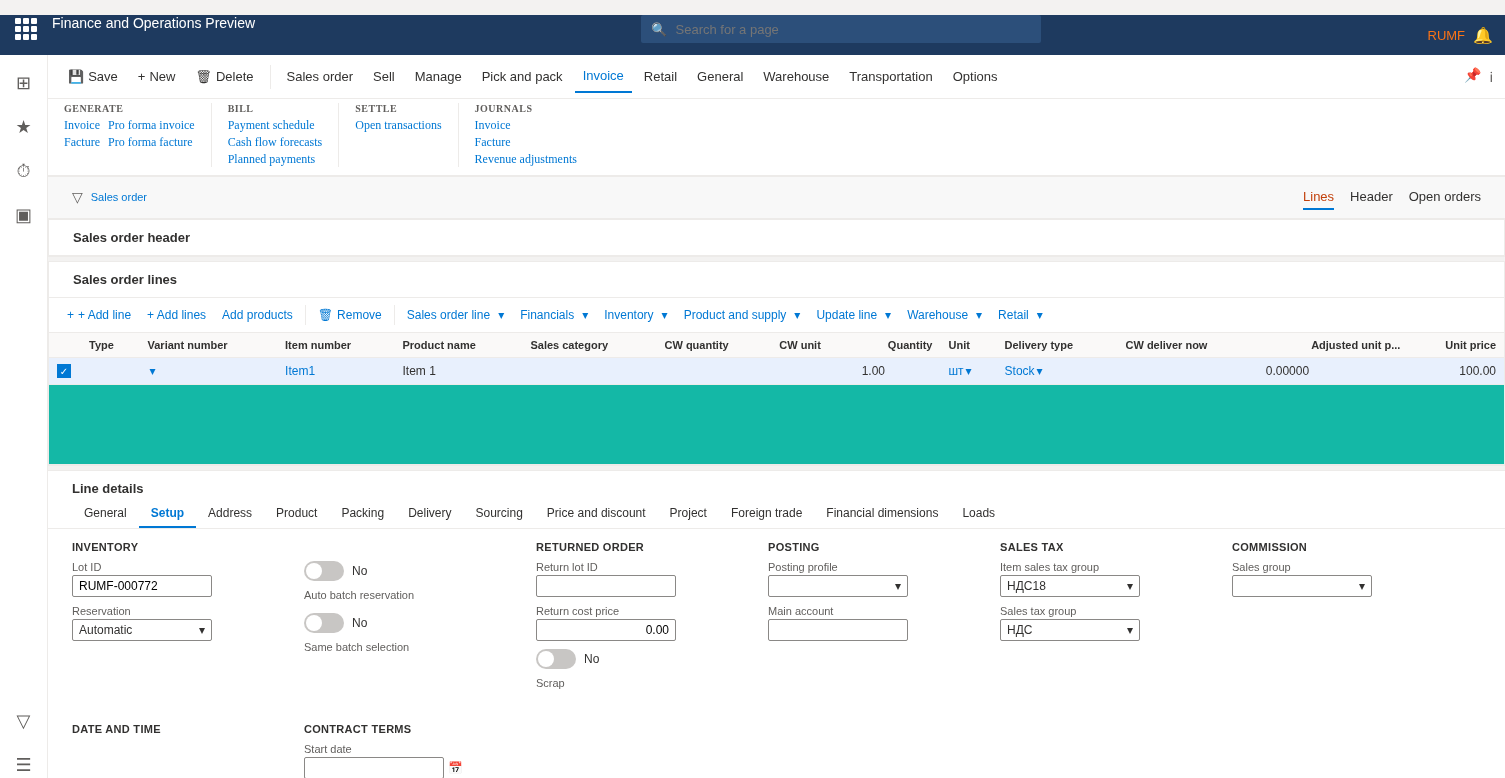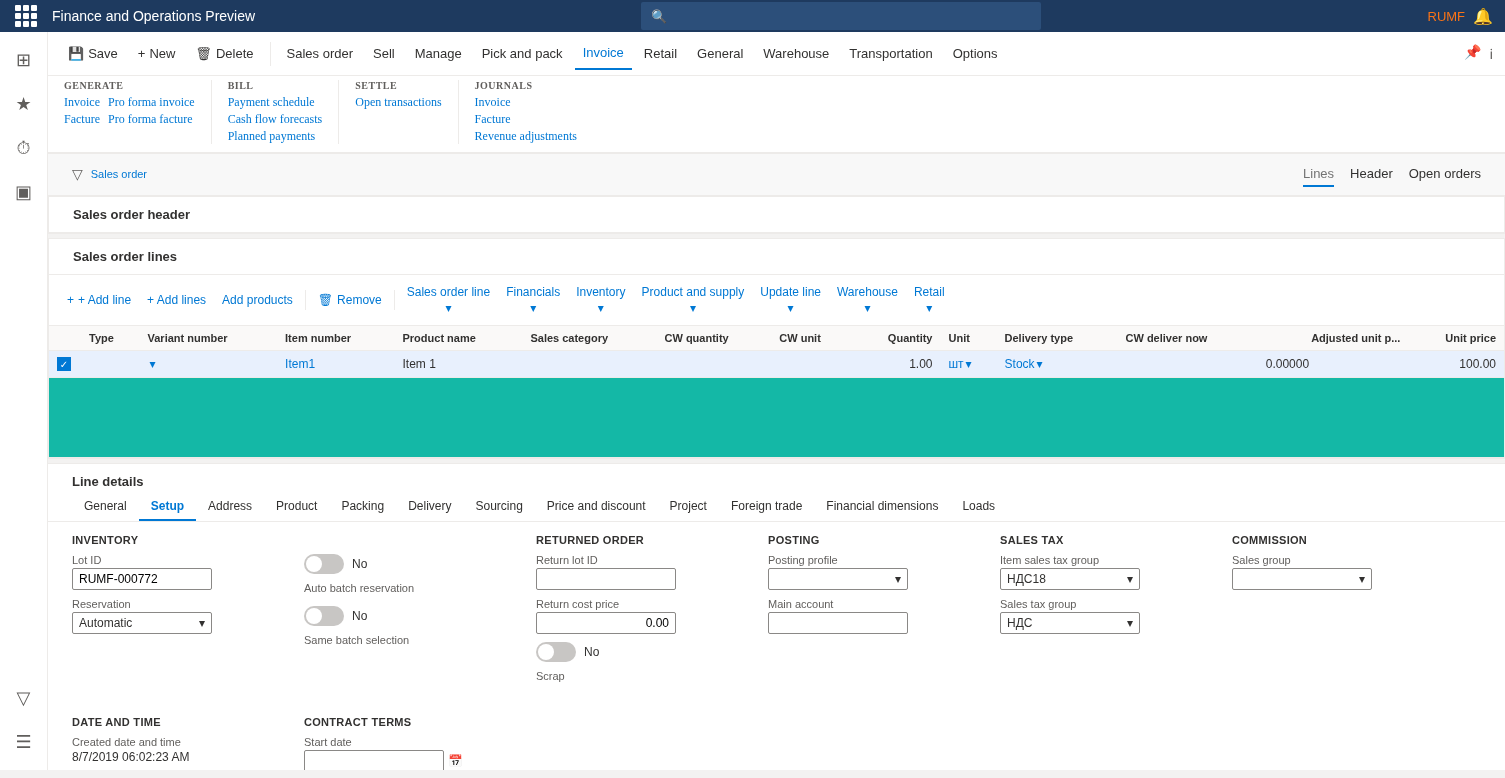--- a/index.html
+++ b/index.html
@@ -1,19 +1,19 @@
 <!DOCTYPE html>
 <html><head>
   <meta charset="utf-8">
   <style>
     * { margin: 0; padding: 0; box-sizing: border-box; }
     body { font-family: 'Segoe UI', Arial, sans-serif; font-size: 12px; background: #f3f2f1; color: #323130; width: 1505px; overflow-x: hidden; }
 
     
-    .top-bar { background: #1e3a5f; height: 32px; display: flex; align-items: center; padding: 0 12px; color: white; }
+    .top-bar { background: #1e3a5f; height: 40px; display: flex; padding: 0 12px; color: white; margin-top: 15px; }
     .waffle-icon { width: 28px; height: 28px; display: flex; align-items: center; justify-content: center; margin-right: 12px; cursor: pointer; }
     .waffle-dots { display: grid; grid-template-columns: repeat(3,6px); gap: 2px; }
     .waffle-dot { width: 6px; height: 6px; background: white; border-radius: 1px; }
     .app-title { color: white; font-size: 14px; font-weight: 400; margin-right: auto; }
     .search-bar { background: #2c4f7a; border: none; border-radius: 2px; height: 28px; width: 400px; display: flex; align-items: center; padding: 0 10px; color: #aac4e0; font-size: 13px; }
     .search-bar input { background: transparent; border: none; outline: none; color: #aac4e0; font-size: 13px; width: 100%; }
     .search-icon-wrap { margin-right: 8px; }
     .bell-icon { font-size: 16px; cursor: pointer; }
 
     
@@ -38,35 +38,35 @@
     .ribbon-group-title { font-size: 10px; color: #605e5c; text-transform: uppercase; letter-spacing: 0.5px; margin-bottom: 4px; font-weight: 600; }
     .ribbon-items { display: flex; gap: 8px; align-items: flex-start; }
     .ribbon-item { display: flex; flex-direction: column; align-items: flex-start; gap: 2px; }
     .ribbon-link { color: #0078d4; cursor: pointer; font-size: 12px; white-space: nowrap; }
 
     
     .page-header { background: #f8f8f8; border-bottom: 1px solid #edebe9; padding: 8px 24px; display: flex; align-items: center; }
     .page-breadcrumb { font-size: 11px; color: #0078d4; cursor: pointer; }
     .page-title { font-size: 18px; font-weight: 600; color: #323130; flex: 1; }
     .page-tabs { display: flex; gap: 16px; margin-left: auto; }
-    .page-tab { font-size: 13px; color: #737373; cursor: pointer; padding: 4px 0; border-bottom: 2px solid #0078d4; }
+    .page-tab { font-size: 13px; color: #c2410c; cursor: pointer; padding: 4px 0; border-bottom: 2px solid #0078d4; }
     .page-tab.inactive { color: #323130; border-bottom: none; }
 
     
     .content-area { flex: 1; overflow-y: auto; padding: 0; background: #f3f2f1; }
 
     
     .section { background: #14b8a6; margin: 0 0 4px 0; border: 1px solid #edebe9; }
     .section-header { padding: 10px 24px; font-size: 13px; font-weight: 600; color: #323130; border-bottom: 1px solid #edebe9; background: white; }
 
     
     .table-toolbar { display: flex; align-items: center; gap: 4px; padding: 6px 12px; border-bottom: 1px solid #edebe9; background: white; flex-wrap: wrap; }
     .table-toolbar-btn { display: flex; align-items: center; gap: 4px; padding: 4px 6px; border: none; background: none; cursor: pointer; font-size: 12px; color: #0078d4; border-radius: 2px; }
     .table-toolbar-sep { width: 1px; height: 20px; background: #edebe9; margin: 0 2px; }
-    .toolbar-dropdown { display: flex; align-items: center; gap: 2px; flex-direction: column; }
+    .toolbar-dropdown { display: flex; align-items: center; gap: 8px; }
 
     
     .data-table { width: 100%; border-collapse: collapse; font-size: 12px; }
     .data-table th { background: #faf9f8; border-bottom: 1px solid #edebe9; padding: 6px 8px; text-align: left; font-weight: 600; color: #323130; white-space: nowrap; font-size: 11px; }
     .data-table td { border-bottom: 1px solid #edebe9; padding: 6px 8px; color: #323130; white-space: nowrap; }
     .data-table tr.selected td { background: #e8f0fd; }
     .checkbox-cell { width: 32px; text-align: center; }
     .checkbox { width: 14px; height: 14px; border: 1px solid #605e5c; background: white; display: inline-block; }
     .checkbox.checked { background: #0078d4; border-color: #0078d4; display: flex; align-items: center; justify-content: center; color: white; font-size: 10px; }
     .select-dropdown { display: flex; align-items: center; gap: 2px; color: #0078d4; font-size: 12px; cursor: pointer; }
@@ -114,20 +114,21 @@
         <div class="waffle-dot"></div>
         <div class="waffle-dot"></div>
       <div class="waffle-dot"></div>
         <div class="waffle-dot"></div>
         <div class="waffle-dot"></div>
     </div>
   </div>
   <span class="app-title">Finance and Operations Preview</span>
   <div class="search-bar">
     <span class="search-icon-wrap">🔍</span>
+    <input type="text" placeholder="Search for a page" style="">
   </div>
   <div class="top-bar-right-icons">
     <span style="color:#f97316;font-size:13px;">RUMF</span>
     <span class="bell-icon">🔔</span>
   </div>
 </div>
 
 <div class="layout">
 
   <div class="side-nav">
@@ -337,21 +338,21 @@
                   <div class="select-dropdown">
                     <span></span>
                     <span>▾</span>
                   </div>
                 </td>
                 <td style="color:#0078d4;cursor:pointer;">Item1</td>
                 <td>Item 1</td>
                 <td></td>
                 <td></td>
                 <td></td>
-                <td style="text-align:right;">1.00</td>
+                <td style="text-align:left;">1.00</td>
                 <td>
                   <div class="select-dropdown">
                     <span>шт</span>
                     <span>▾</span>
                   </div>
                 </td>
                 <td>
                   <div class="select-dropdown">
                     <span>Stock</span>
                     <span>▾</span>
@@ -479,24 +480,20 @@
               <div class="detail-label">Sales group</div>
               <div class="detail-select">
                 <span></span>
                 <span>▾</span>
               </div>
             </div>
           </div>
 
           <div class="detail-group">
             <div class="detail-group-title">DATE AND TIME</div>
-            <div class="detail-field">
-              <div class="detail-label">Created date and time</div>
-              <div class="detail-value">8/7/2019 06:02:23 AM</div>
-            </div>
           </div>
 
           <div class="detail-group">
             <div class="detail-group-title">CONTRACT TERMS</div>
             <div class="detail-field">
               <div class="detail-label">Start date</div>
               <div style="display:flex;align-items:center;gap:4px;">
                 <input class="detail-input" type="text" value="" style="">
                 <span style="cursor:pointer;color:#605e5c;">📅</span>
               </div>

